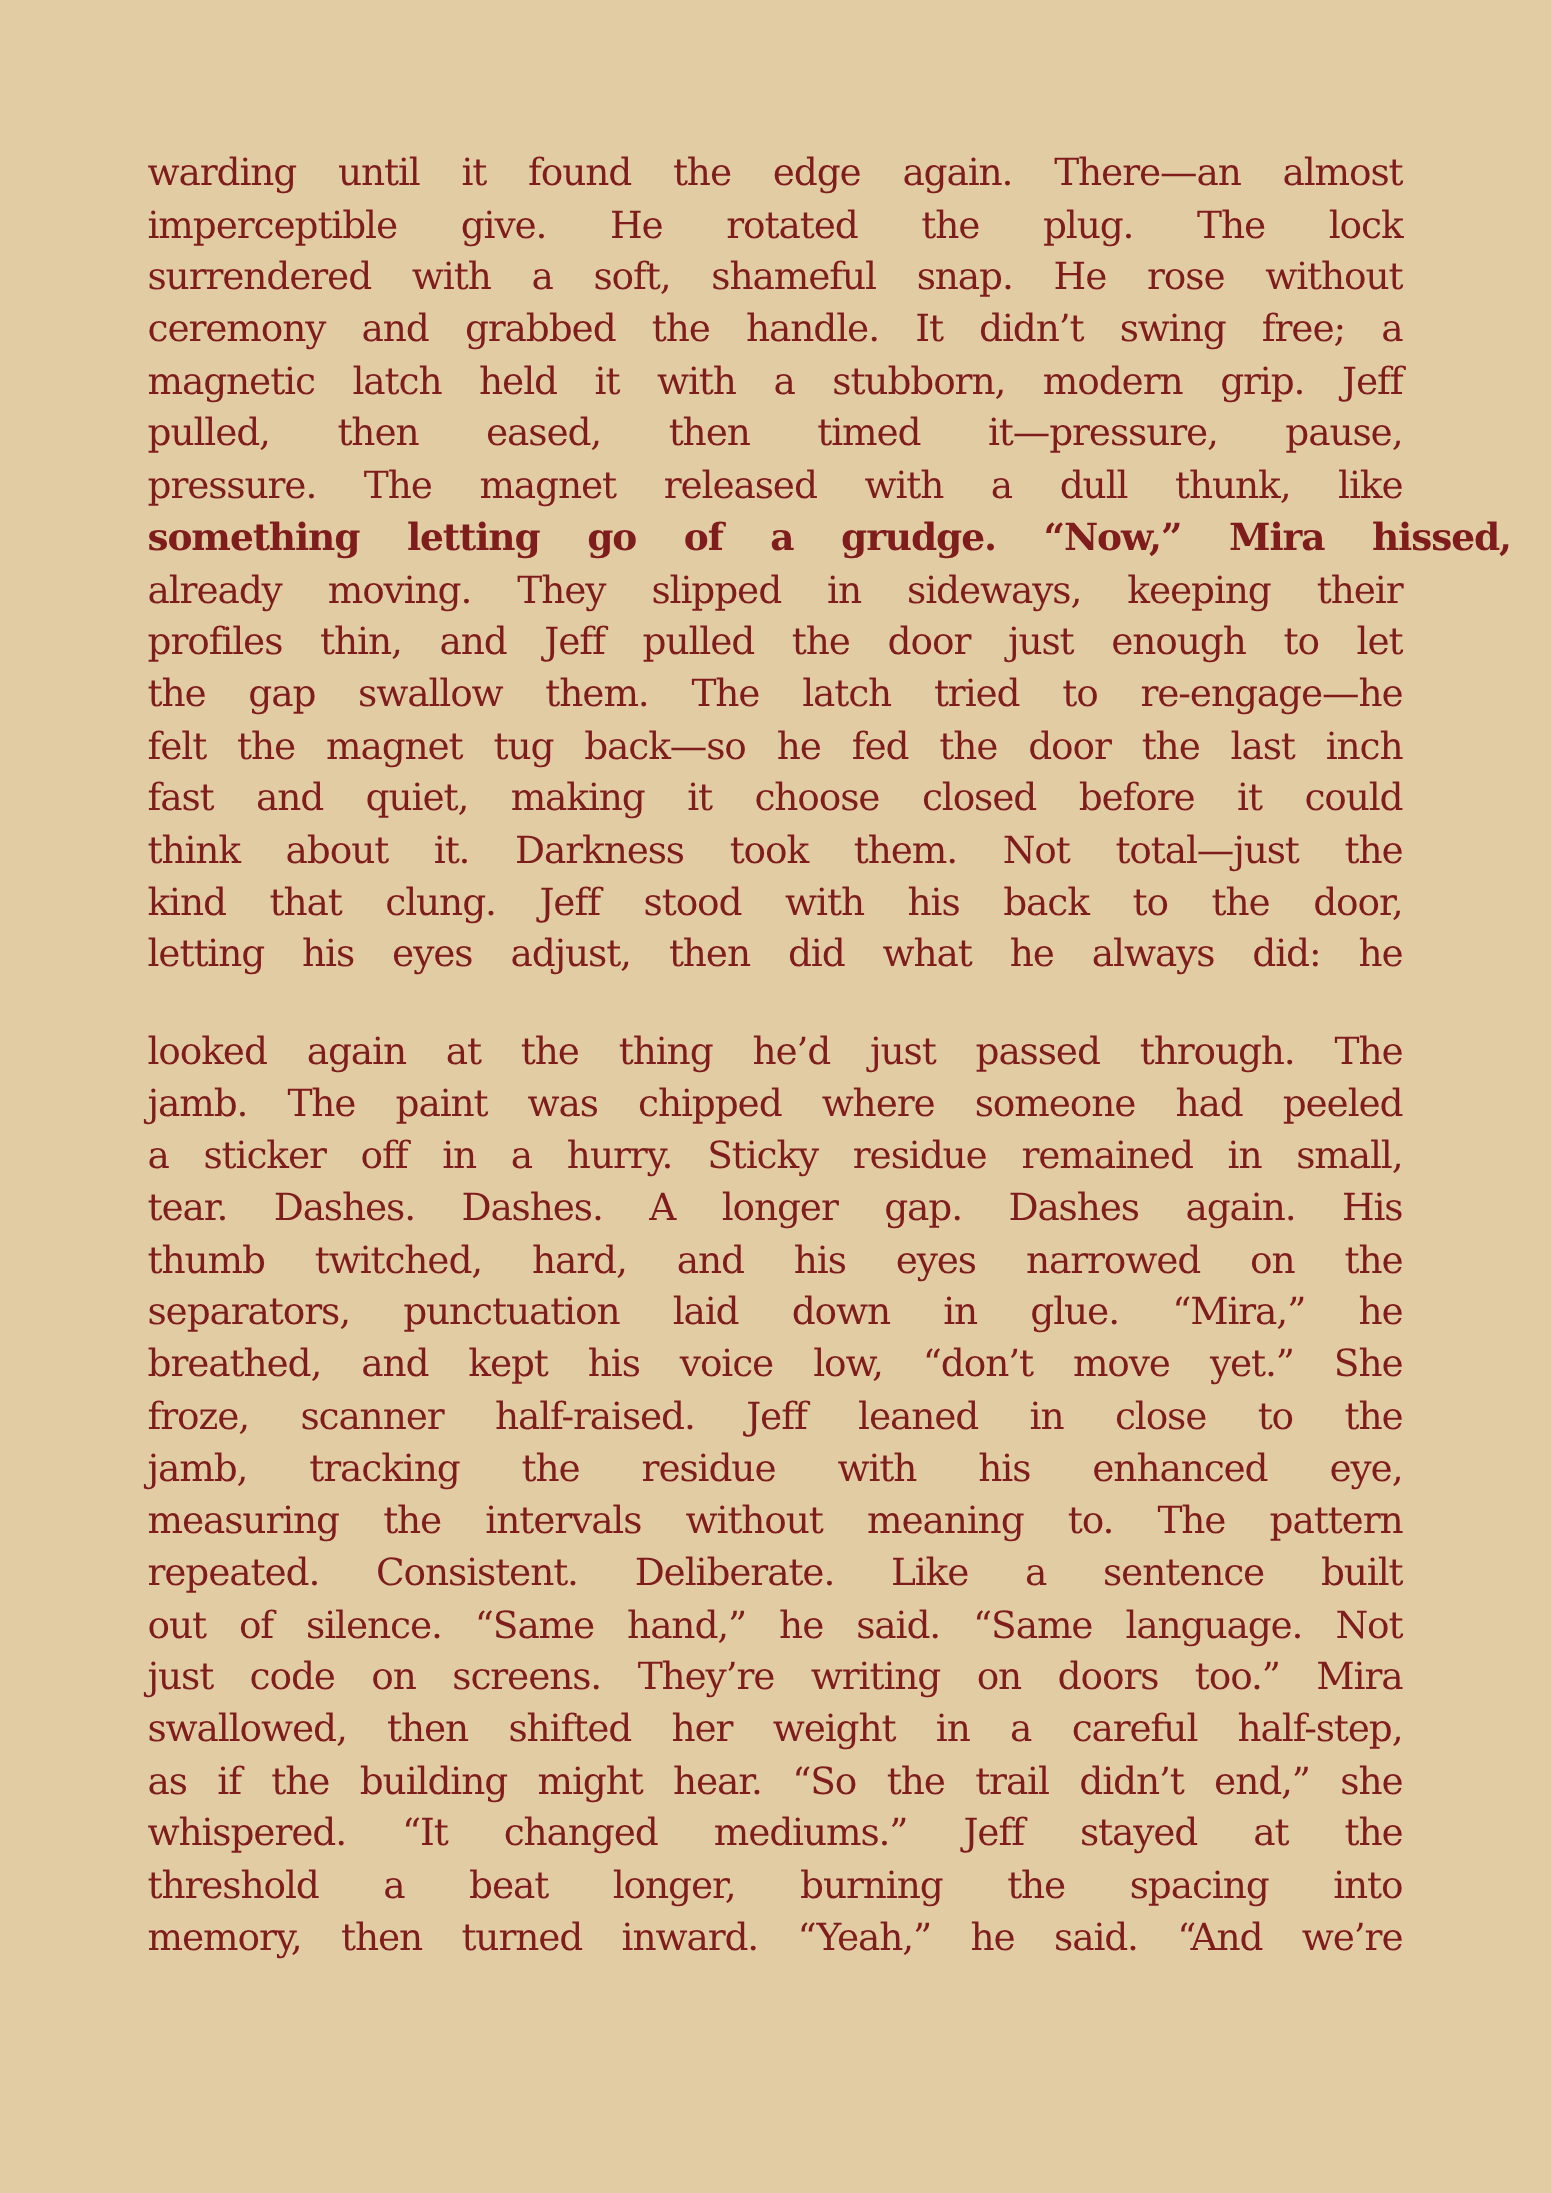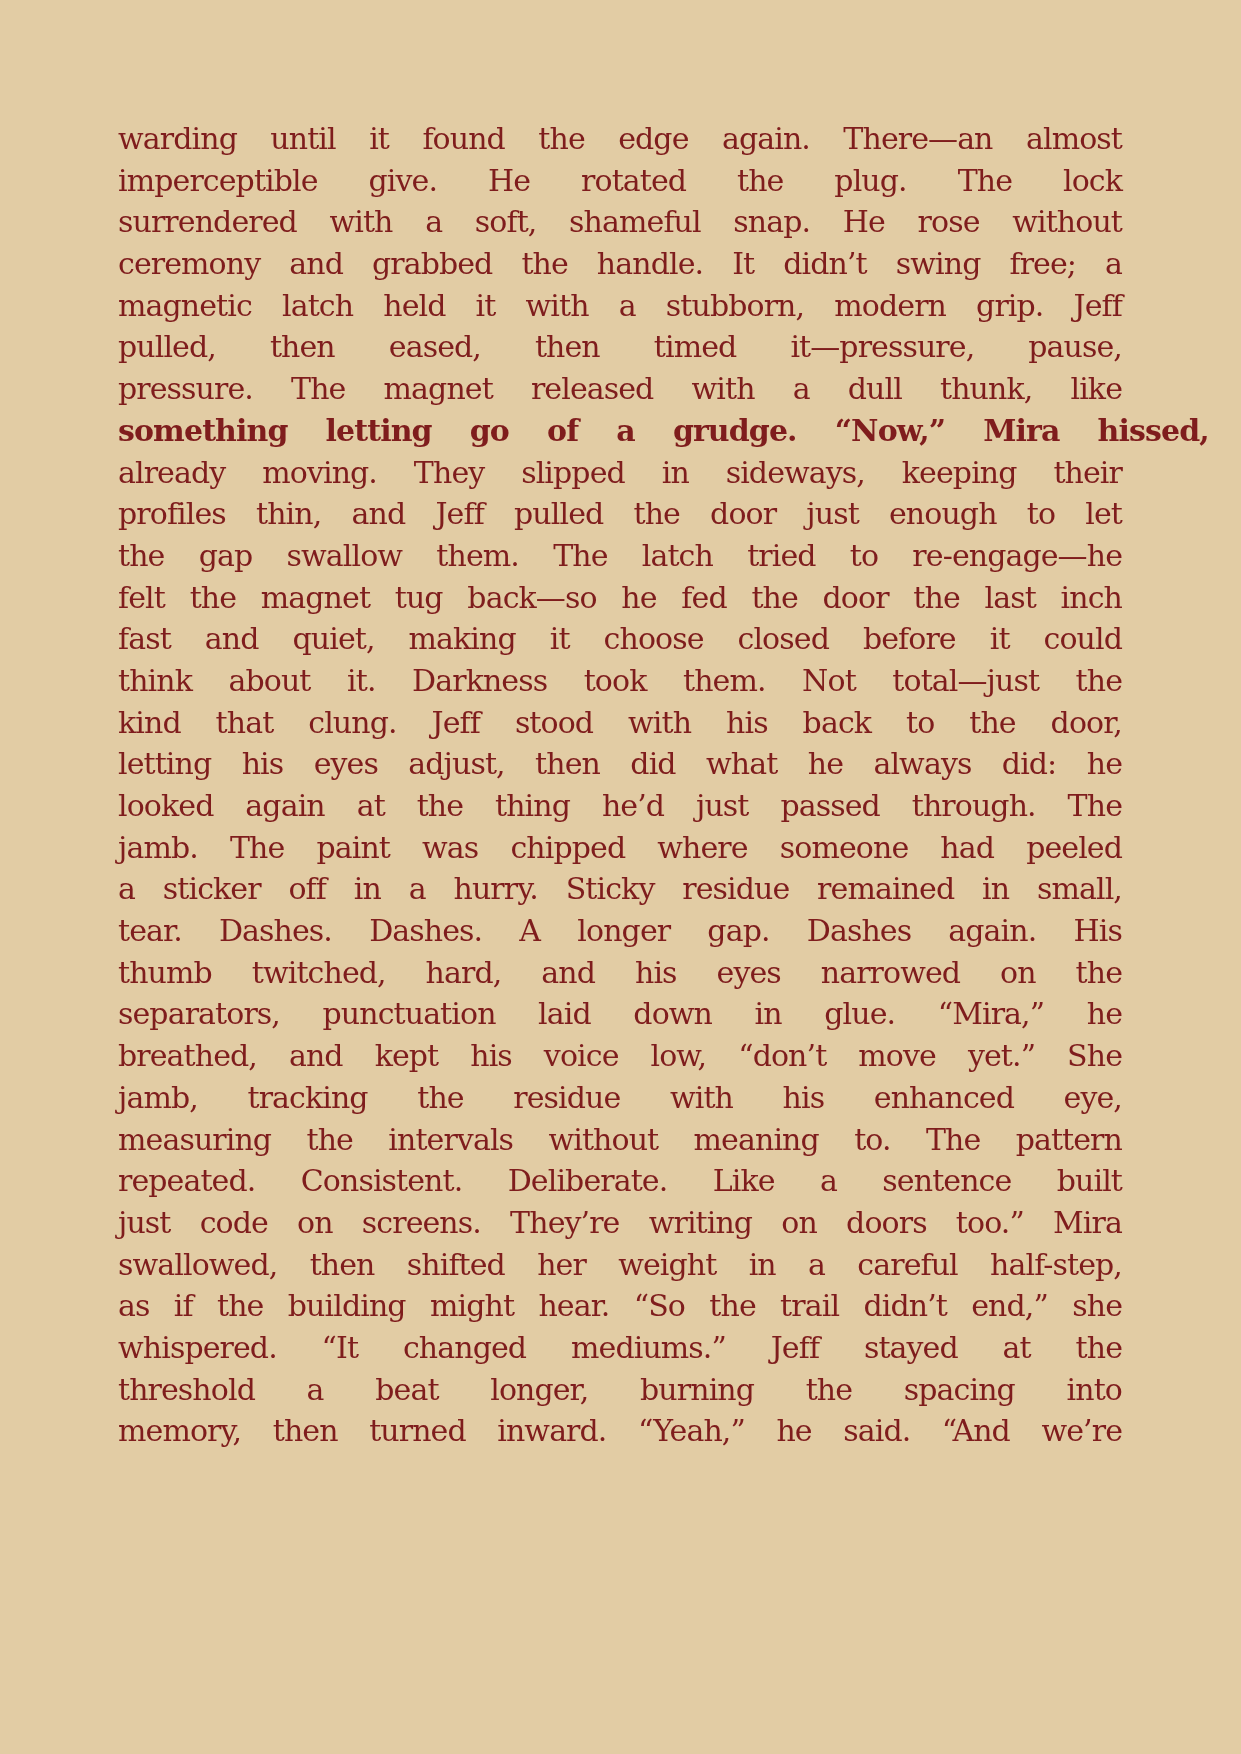--- a/index.html
+++ b/index.html
@@ -56,30 +56,32 @@
     <span class="line" style="white-space: nowrap; word-spacing: 29.4766px; display: block;">pressure. The magnet released with a dull thunk, like</span>
     <span class="line" style="white-space: nowrap; word-spacing: 28.5508px; display: block; font-weight: bold;">something letting go of a grudge. “Now,” Mira hissed,</span>
     <span class="line" style="white-space: nowrap; word-spacing: 28.2344px; display: block;">already moving. They slipped in sideways, keeping their</span>
     <span class="line" style="white-space: nowrap; word-spacing: 21.55px; display: block;">profiles thin, and Jeff pulled the door just enough to let</span>
     <span class="line" style="white-space: nowrap; word-spacing: 25.5918px; display: block;">the gap swallow them. The latch tried to re-engage—he</span>
     <span class="line" style="white-space: nowrap; word-spacing: 16.0852px; display: block;">felt the magnet tug back—so he fed the door the last inch</span>
     <span class="line" style="white-space: nowrap; word-spacing: 25.3351px; display: block;">fast and quiet, making it choose closed before it could</span>
     <span class="line" style="white-space: nowrap; word-spacing: 27.8867px; display: block;">think about it. Darkness took them. Not total—just the</span>
     <span class="line" style="white-space: nowrap; word-spacing: 26.2875px; display: block;">kind that clung. Jeff stood with his back to the door,</span>
     <span class="line" style="white-space: nowrap; word-spacing: 21.7547px; display: block;">letting his eyes adjust, then did what he always did: he</span>
-    <span class="line" style="white-space: nowrap; word-spacing: 23.2639px; display: block;">looked again at the thing he’d just passed through. The</span>
+    <span class="line" style="white-space: nowrap; word-spacing: 23.2639px; display: block; margin-top: 36px;">looked again at the thing he’d just passed through. The</span>
     <span class="line" style="white-space: nowrap; word-spacing: 23.4531px; display: block;">jamb. The paint was chipped where someone had peeled</span>
     <span class="line" style="white-space: nowrap; word-spacing: 19.1656px; display: block;">a sticker off in a hurry. Sticky residue remained in small,</span>
     <span class="line" style="white-space: nowrap; word-spacing: 28.5352px; display: block;">tear. Dashes. Dashes. A longer gap. Dashes again. His</span>
     <span class="line" style="white-space: nowrap; word-spacing: 31.2988px; display: block;">thumb twitched, hard, and his eyes narrowed on the</span>
     <span class="line" style="white-space: nowrap; word-spacing: 33.9196px; display: block;">separators, punctuation laid down in glue. “Mira,” he</span>
     <span class="line" style="white-space: nowrap; word-spacing: 23.3594px; display: block;">breathed, and kept his voice low, “don’t move yet.” She</span>
+    <span class="line" style="white-space: nowrap; word-spacing: 32.4785px; display: block;">froze, scanner half-raised. Jeff leaned in close to the</span>
     <span class="line" style="white-space: nowrap; word-spacing: 40.9665px; display: block;">jamb, tracking the residue with his enhanced eye,</span>
     <span class="line" style="white-space: nowrap; word-spacing: 26.7143px; display: block;">measuring the intervals without meaning to. The pattern</span>
     <span class="line" style="white-space: nowrap; word-spacing: 36.7578px; display: block;">repeated. Consistent. Deliberate. Like a sentence built</span>
+    <span class="line" style="white-space: nowrap; word-spacing: 17.7535px; display: block;">out of silence. “Same hand,” he said. “Same language. Not</span>
     <span class="line" style="white-space: nowrap; word-spacing: 20.5469px; display: block;">just code on screens. They’re writing on doors too.” Mira</span>
     <span class="line" style="white-space: nowrap; word-spacing: 23.6367px; display: block;">swallowed, then shifted her weight in a careful half-step,</span>
     <span class="line" style="white-space: nowrap; word-spacing: 15.6903px; display: block;">as if the building might hear. “So the trail didn’t end,” she</span>
     <span class="line" style="white-space: nowrap; word-spacing: 36.183px; display: block;">whispered. “It changed mediums.” Jeff stayed at the</span>
     <span class="line" style="white-space: nowrap; word-spacing: 43.0156px; display: block;">threshold a beat longer, burning the spacing into</span>
     <span class="line" style="white-space: nowrap; word-spacing: 22.877px; display: block;">memory, then turned inward. “Yeah,” he said. “And we’re</span>
   </div>
 </div>
 
 </body></html>

